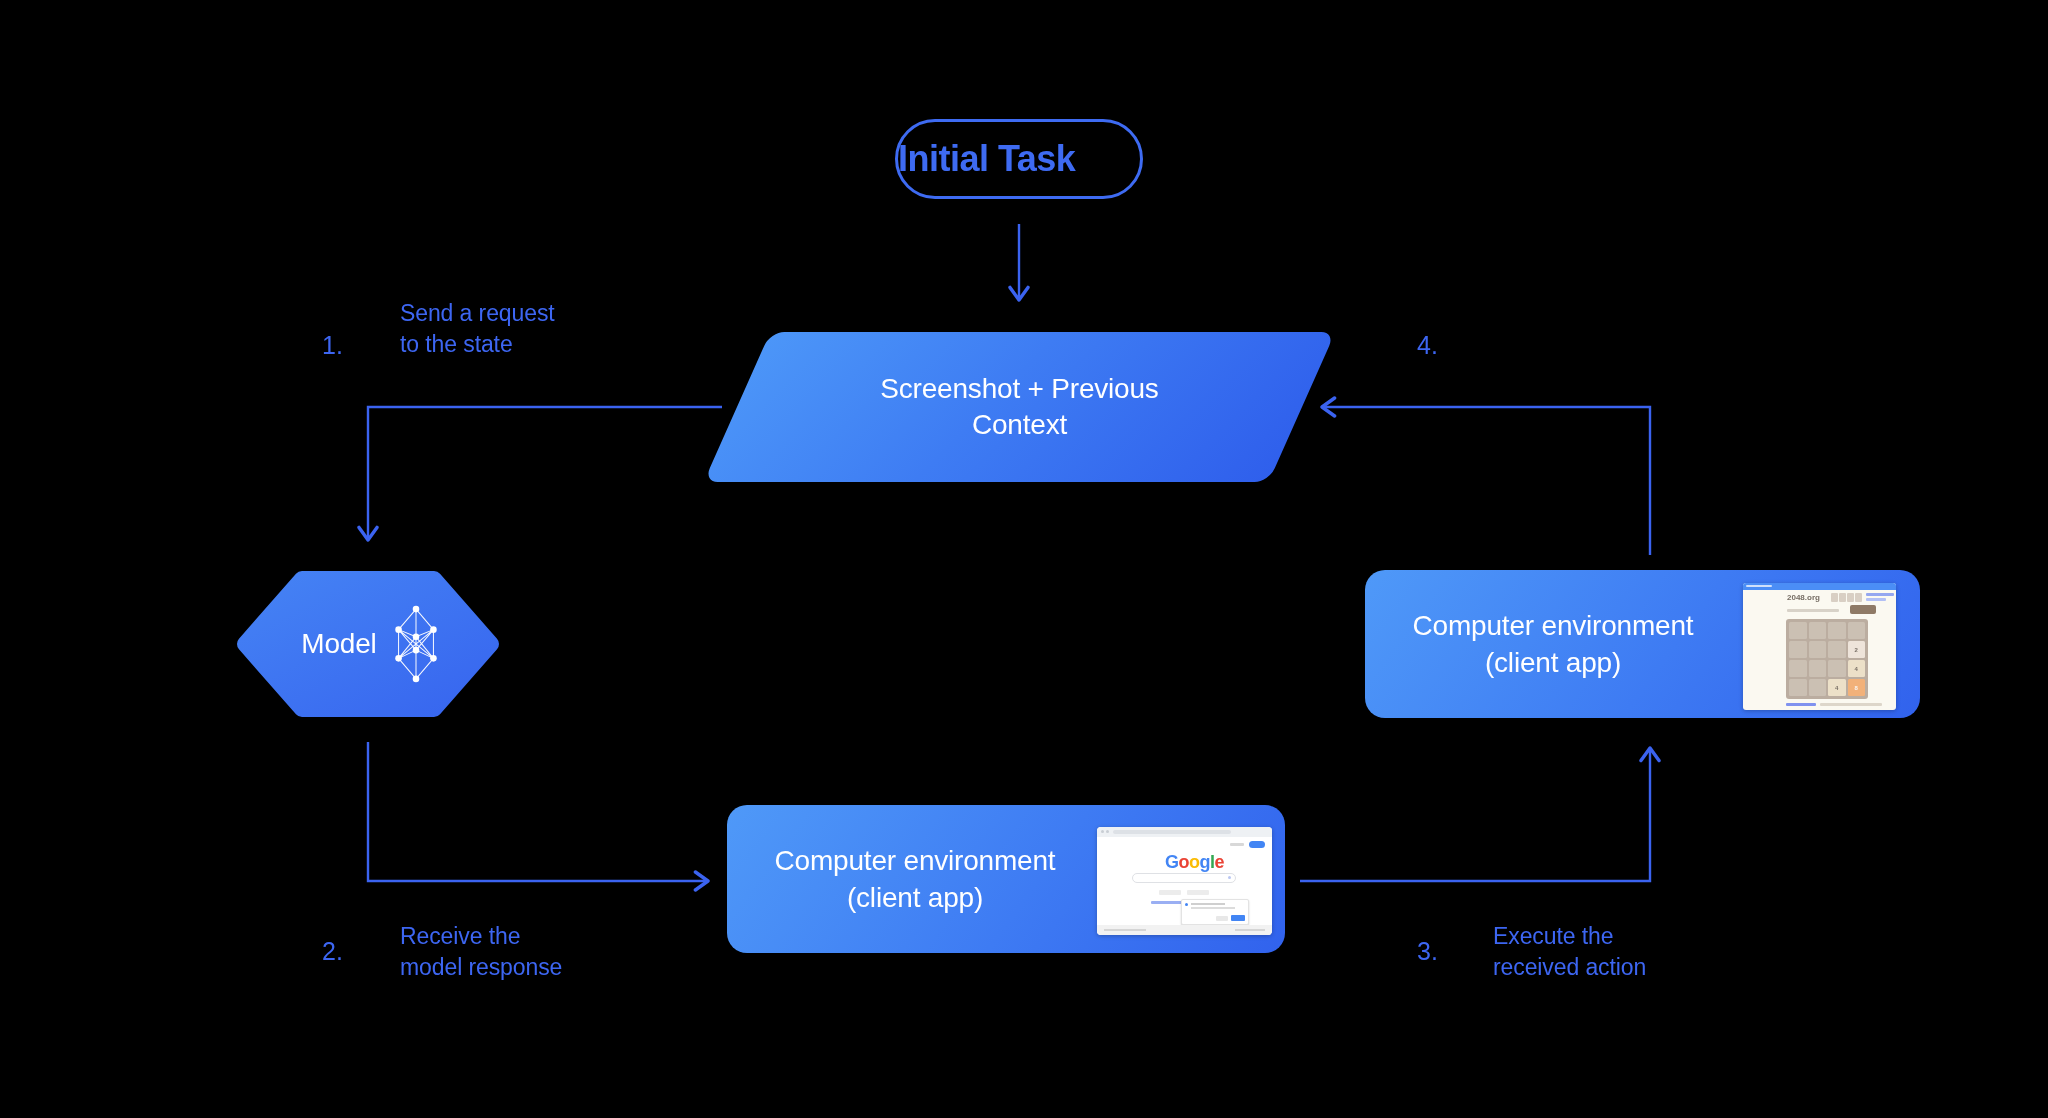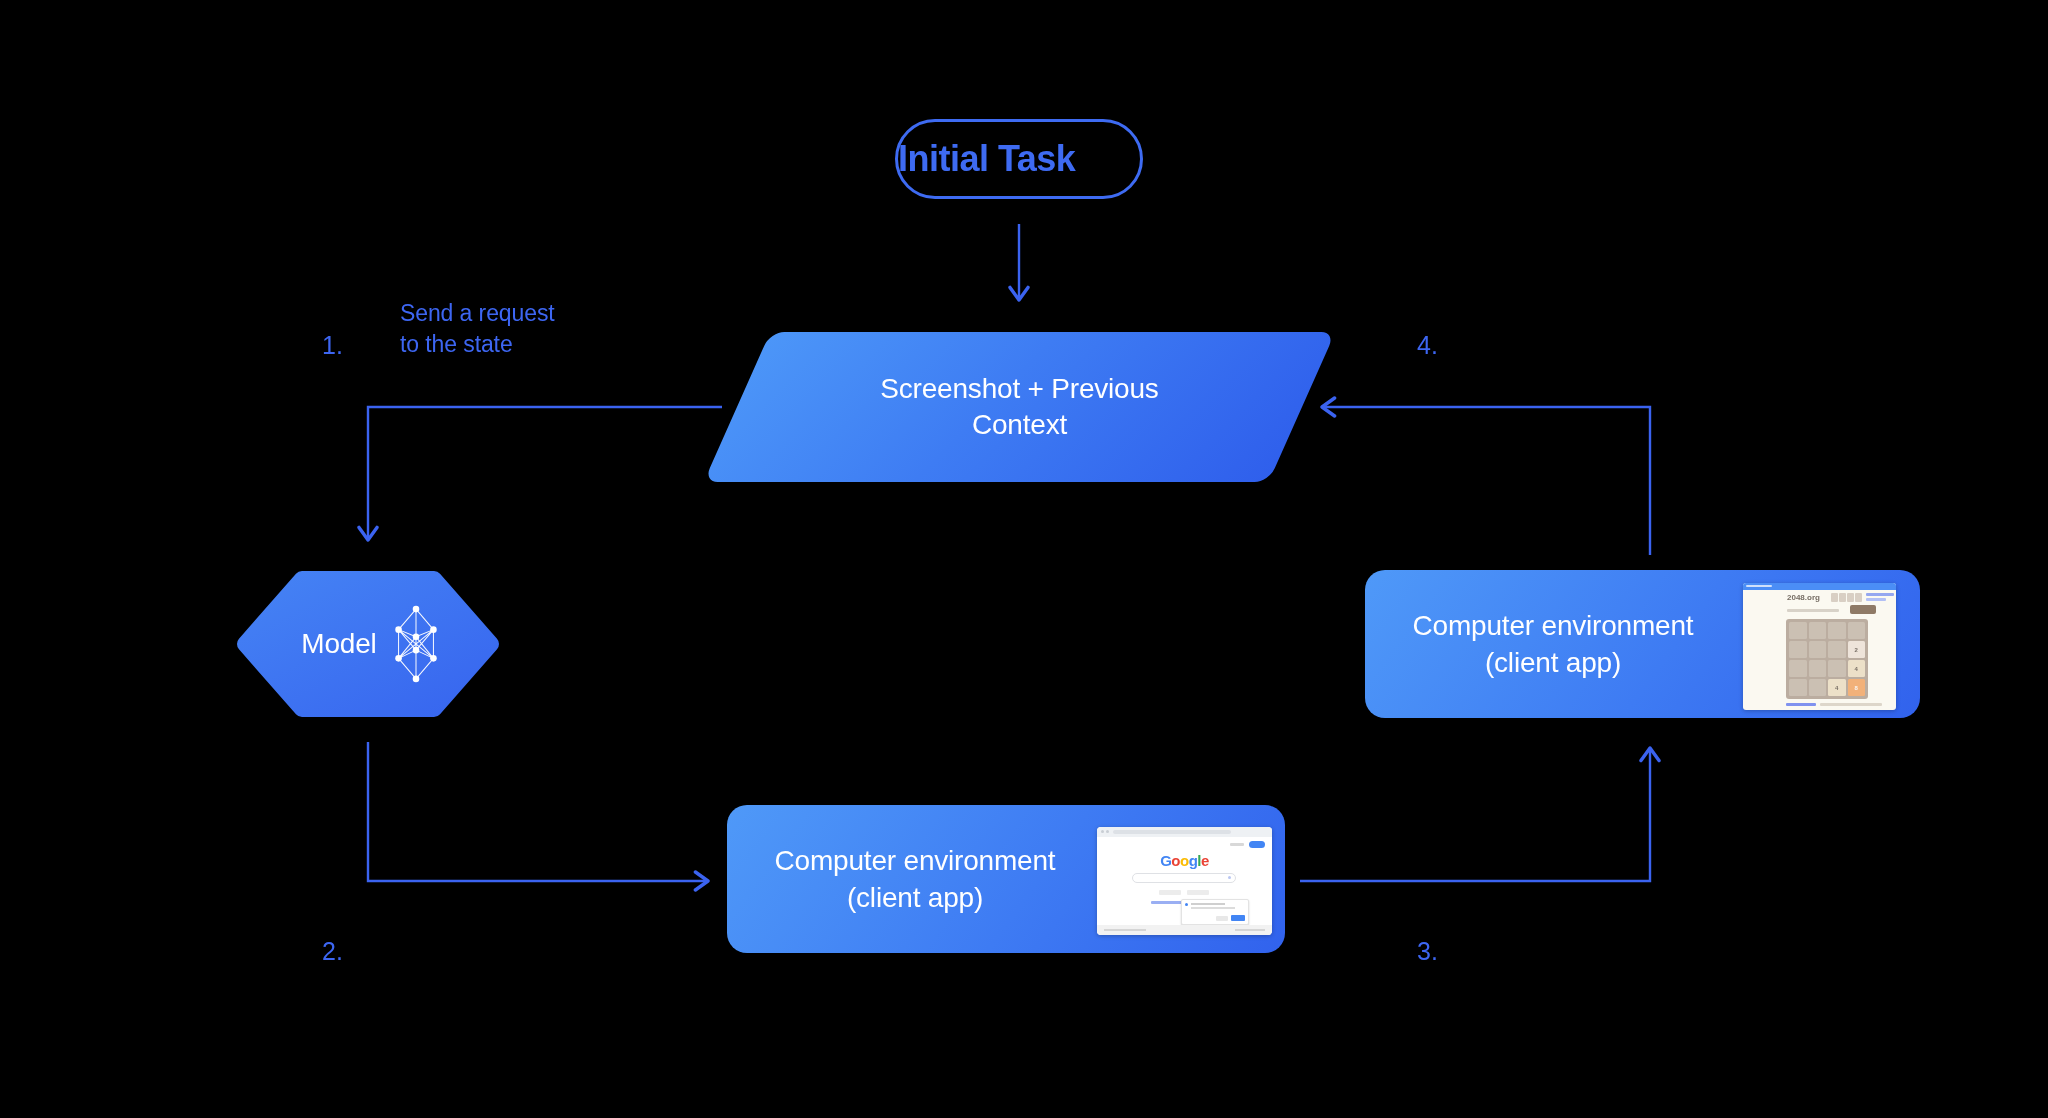--- a/index.html
+++ b/index.html
@@ -43,21 +43,21 @@
         letter-spacing:-.1px;}
 
   
   .shot{position:absolute;box-shadow:0 1px 4px rgba(0,0,0,.25);}
   .shot.google{left:370px;top:22px;width:175px;height:108px;background:#fff;border-radius:4px;}
   .g-chrome{position:absolute;left:0;top:0;width:100%;height:10px;background:#eef1f4;border-radius:4px 4px 0 0;}
   .g-dot{position:absolute;width:3px;height:3px;border-radius:50%;background:#c9ced4;top:3px;}
   .g-url{position:absolute;left:16px;top:3px;width:118px;height:4px;background:#dde1e6;border-radius:2px;}
   .g-signin{position:absolute;right:7px;top:14px;width:16px;height:7px;background:#4285F4;border-radius:4px;}
   .g-apps{position:absolute;right:28px;top:16px;width:14px;height:3px;background:#d8d8d8;border-radius:1px;}
-  .g-logo{position:absolute;left:0;top:25px;width:100%;text-align:center;font-size:15px;font-weight:700;
+  .g-logo{position:absolute;left:10px;top:25px;width:100%;text-align:center;font-size:18px;font-weight:700;
         letter-spacing:-.5px;}
   .g-search{position:absolute;left:35px;top:46px;width:104px;height:10px;border:1px solid #dfe1e5;
         border-radius:6px;background:#fff;box-sizing:border-box;}
   .g-mic{position:absolute;right:4px;top:2px;width:3px;height:3px;border-radius:50%;background:#b9c6f2;}
   .g-btn{position:absolute;top:63px;width:22px;height:5px;background:#ececec;border-radius:1px;}
   .g-link{position:absolute;left:54px;top:74px;width:66px;height:3px;background:#9AAFF3;border-radius:1px;}
   .g-dialog{position:absolute;left:84px;top:72px;width:66px;height:24px;background:#fff;
         border:1px solid #e3e3e3;border-radius:2px;box-shadow:0 1px 2px rgba(0,0,0,.18);}
   .g-dlg-ico{position:absolute;left:3px;top:3px;width:3px;height:3px;border-radius:50%;background:#4285F4;}
   .g-dlg-l1{position:absolute;left:9px;top:3px;width:34px;height:2px;background:#cfcfcf;}
@@ -233,18 +233,26 @@
     </div>
   </div>
 
   <div class="step-num" style="left:322px;top:331px">1.</div>
   <div class="step-text" style="left:400px;top:298px">
     <div>Send a request</div>
     <div>to the state</div>
   </div>
 
   <div class="step-num" style="left:322px;top:937px">2.</div>
+  <div class="step-text" style="left:400px;top:921px">
+    <div>Receive the</div>
+    <div>model response</div>
+  </div>
 
   <div class="step-num" style="left:1417px;top:937px">3.</div>
+  <div class="step-text" style="left:1493px;top:921px">
+    <div>Execute the</div>
+    <div>received action</div>
+  </div>
 
   <div class="step-num" style="left:1417px;top:331px">4.</div>
 
 </div>
 
 </body></html>

